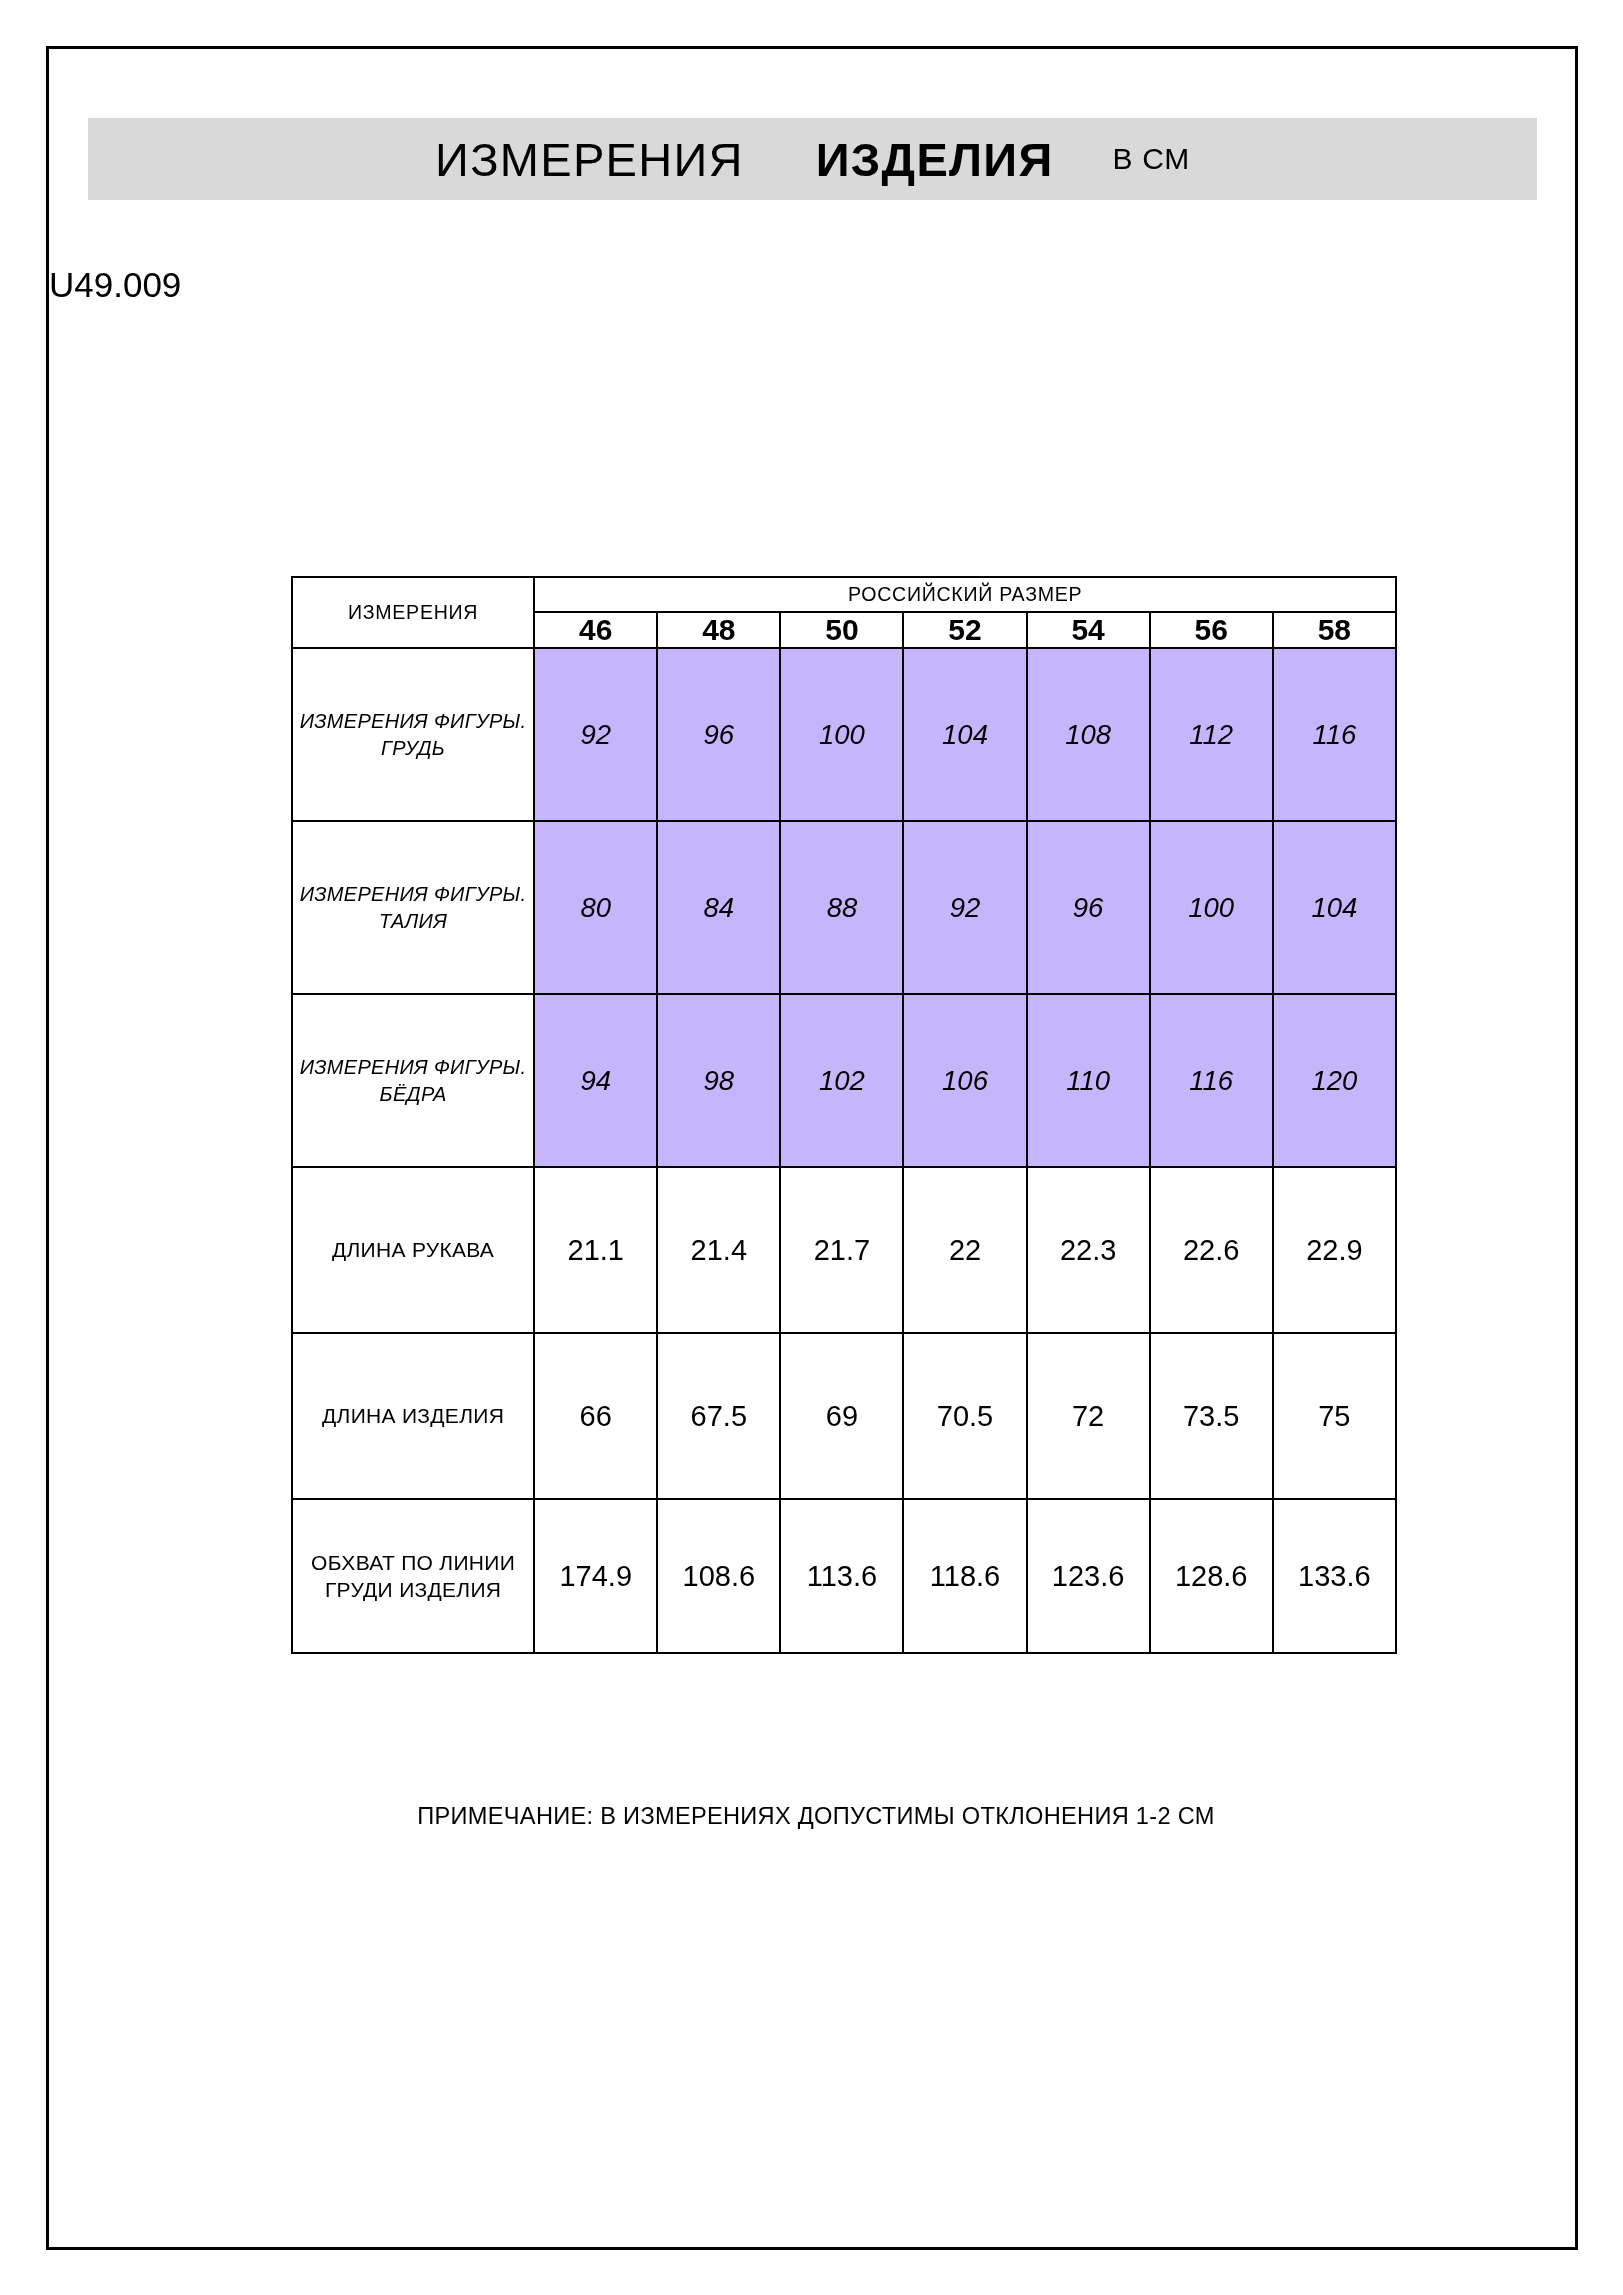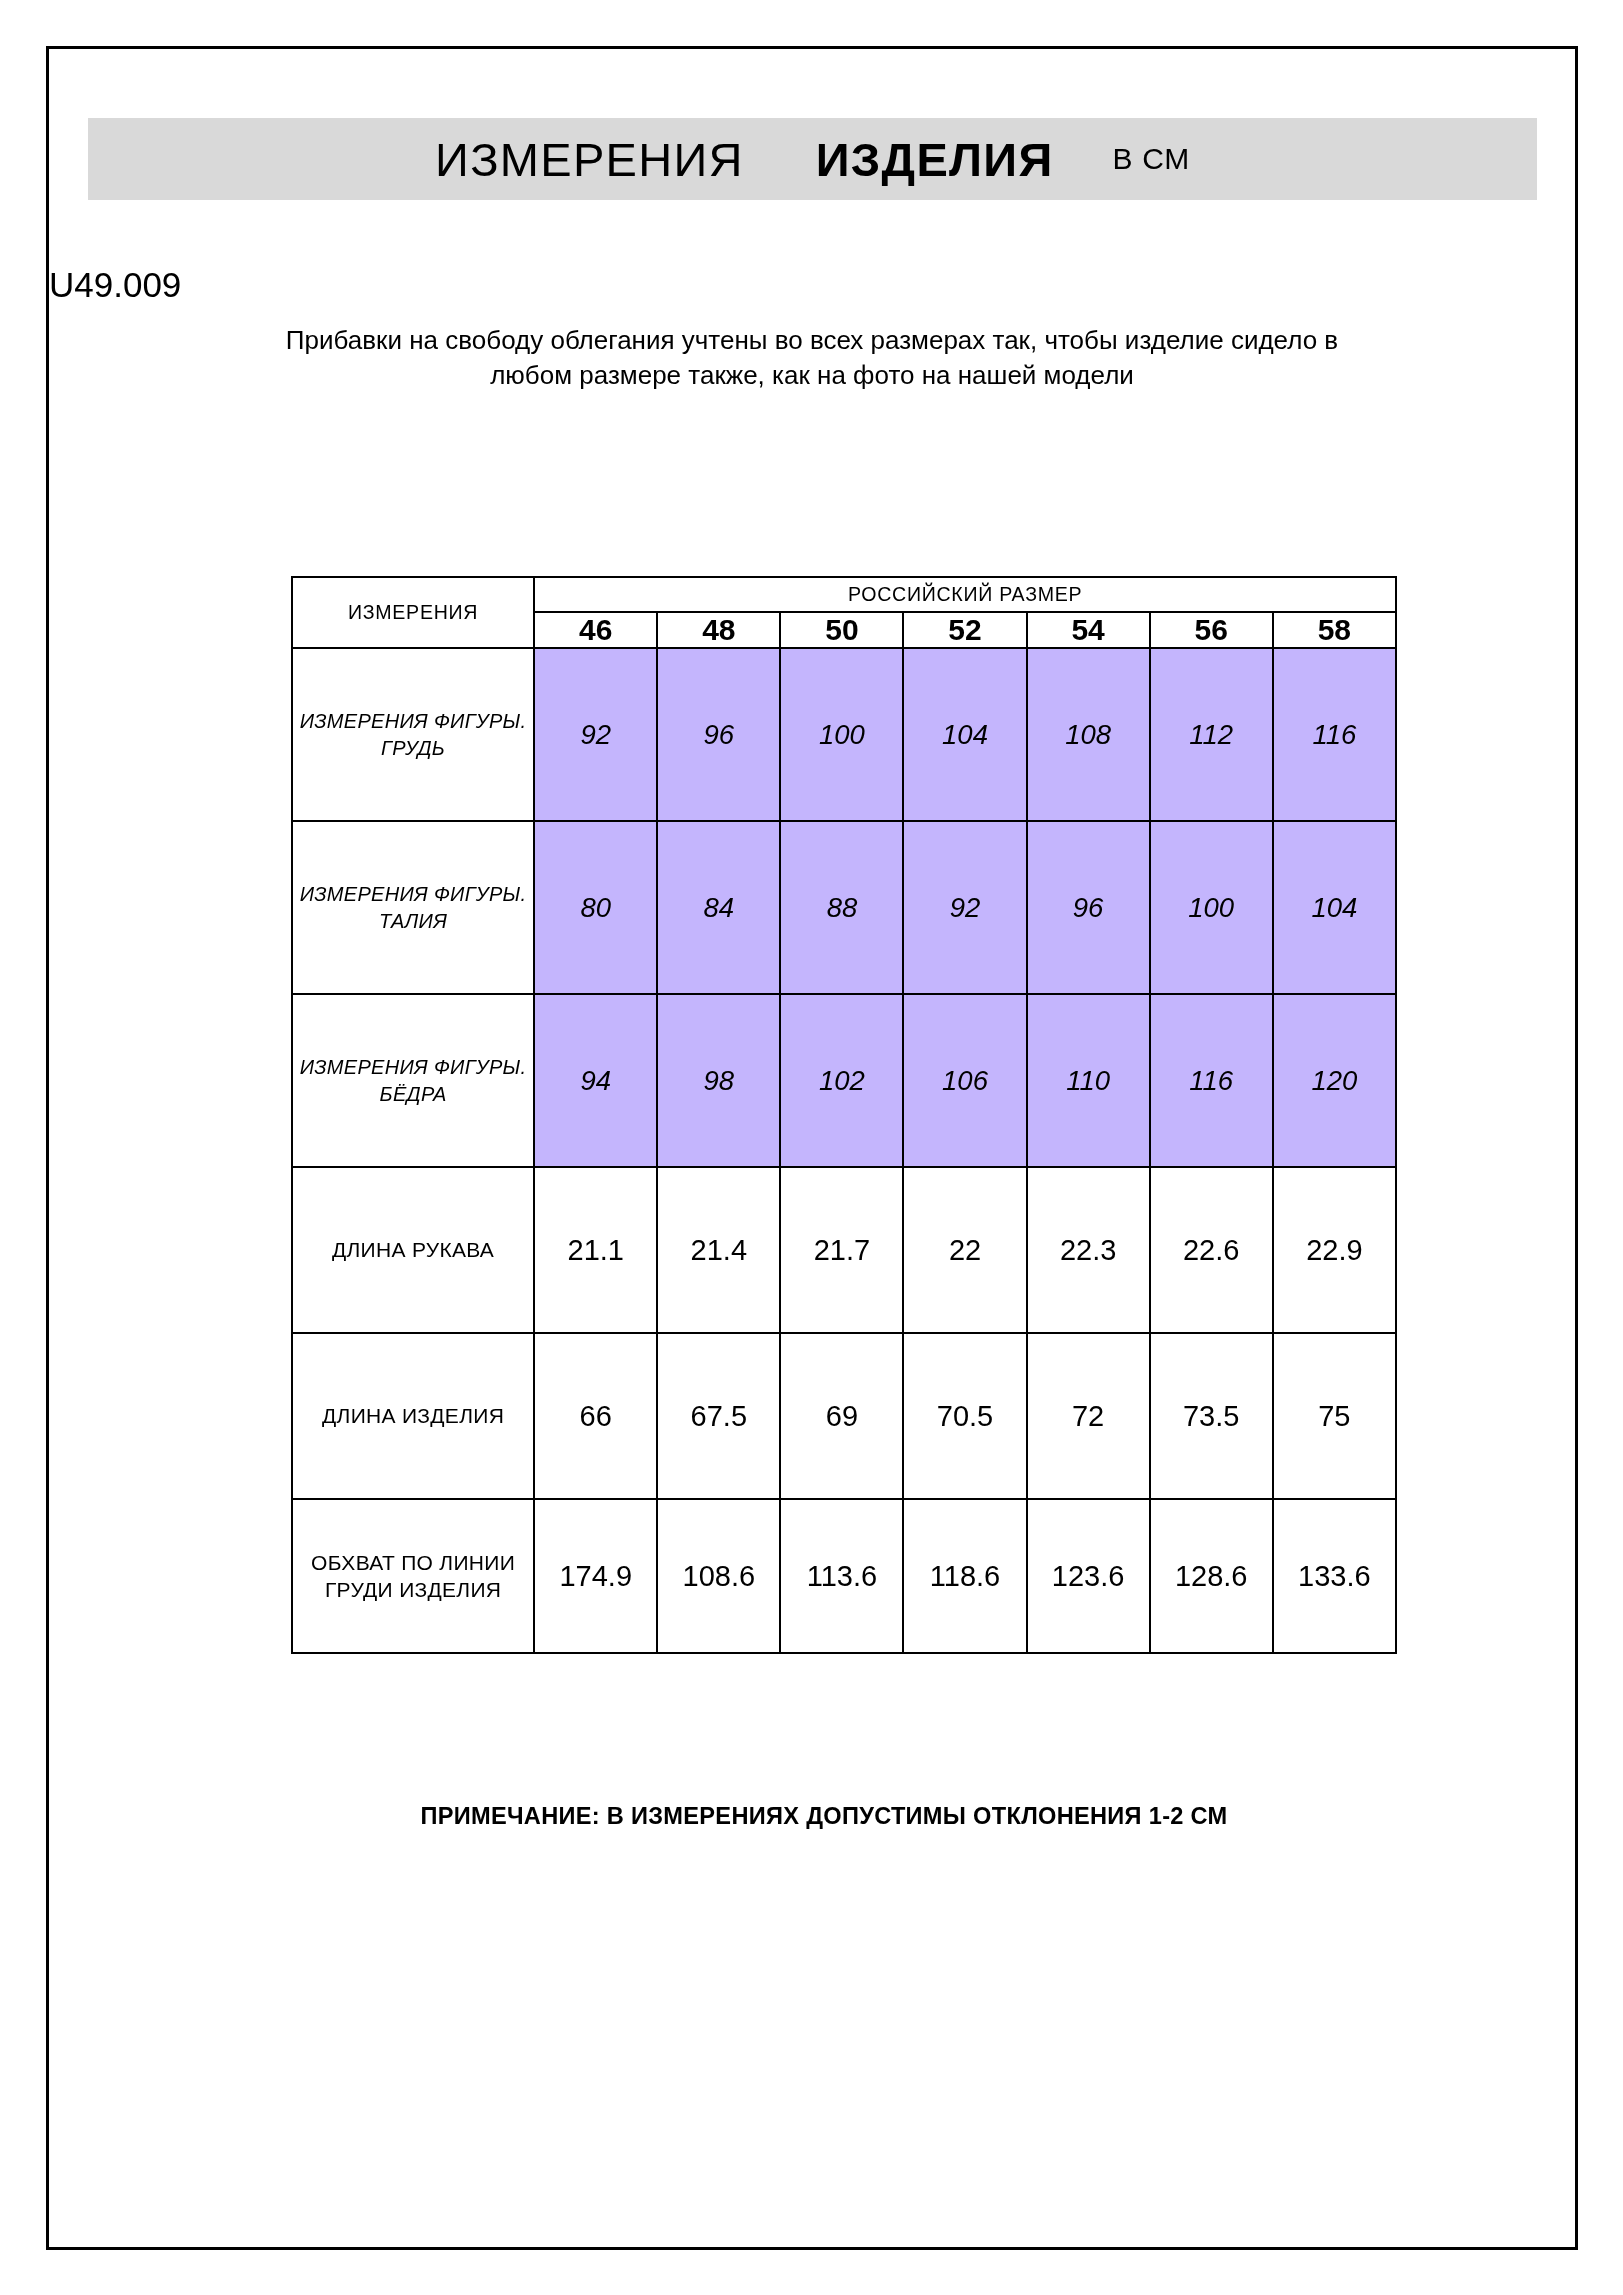--- a/index.html
+++ b/index.html
@@ -148,43 +148,42 @@
   }
   .val-plain {
     font-size: 29px;
     margin-left: 14px;
   }
 
   
   .note {
     position: absolute;
     top: 1754px;
-    left: 12px;
+    left: 4px;
     width: 100%;
     text-align: center;
     font-size: 23.6px;
-    font-weight: bold;
+    font-weight: normal;
     letter-spacing: 0.3px;
   }
 </style>
 </head>
 <body>
 
 <div class="page">
   <div class="content">
 
     <div class="header-band">
       <span class="t1">ИЗМЕРЕНИЯ</span>
       <span class="t2">ИЗДЕЛИЯ</span>
       <span class="t3">В СМ</span>
     </div>
 
     <div class="article-code">U49.009</div>
 
-    <div class="description">Прибавки на свободу облегания учтены во всех размерах так, чтобы изделие сидело в любом размере также, как на фото на нашей модели</div>
 
     <div class="table-wrap">
       <table class="size-table">
         <colgroup>
           <col class="label-col">
           <col class="size-col">
             <col class="size-col">
             <col class="size-col">
             <col class="size-col">
           <col class="size-col">

